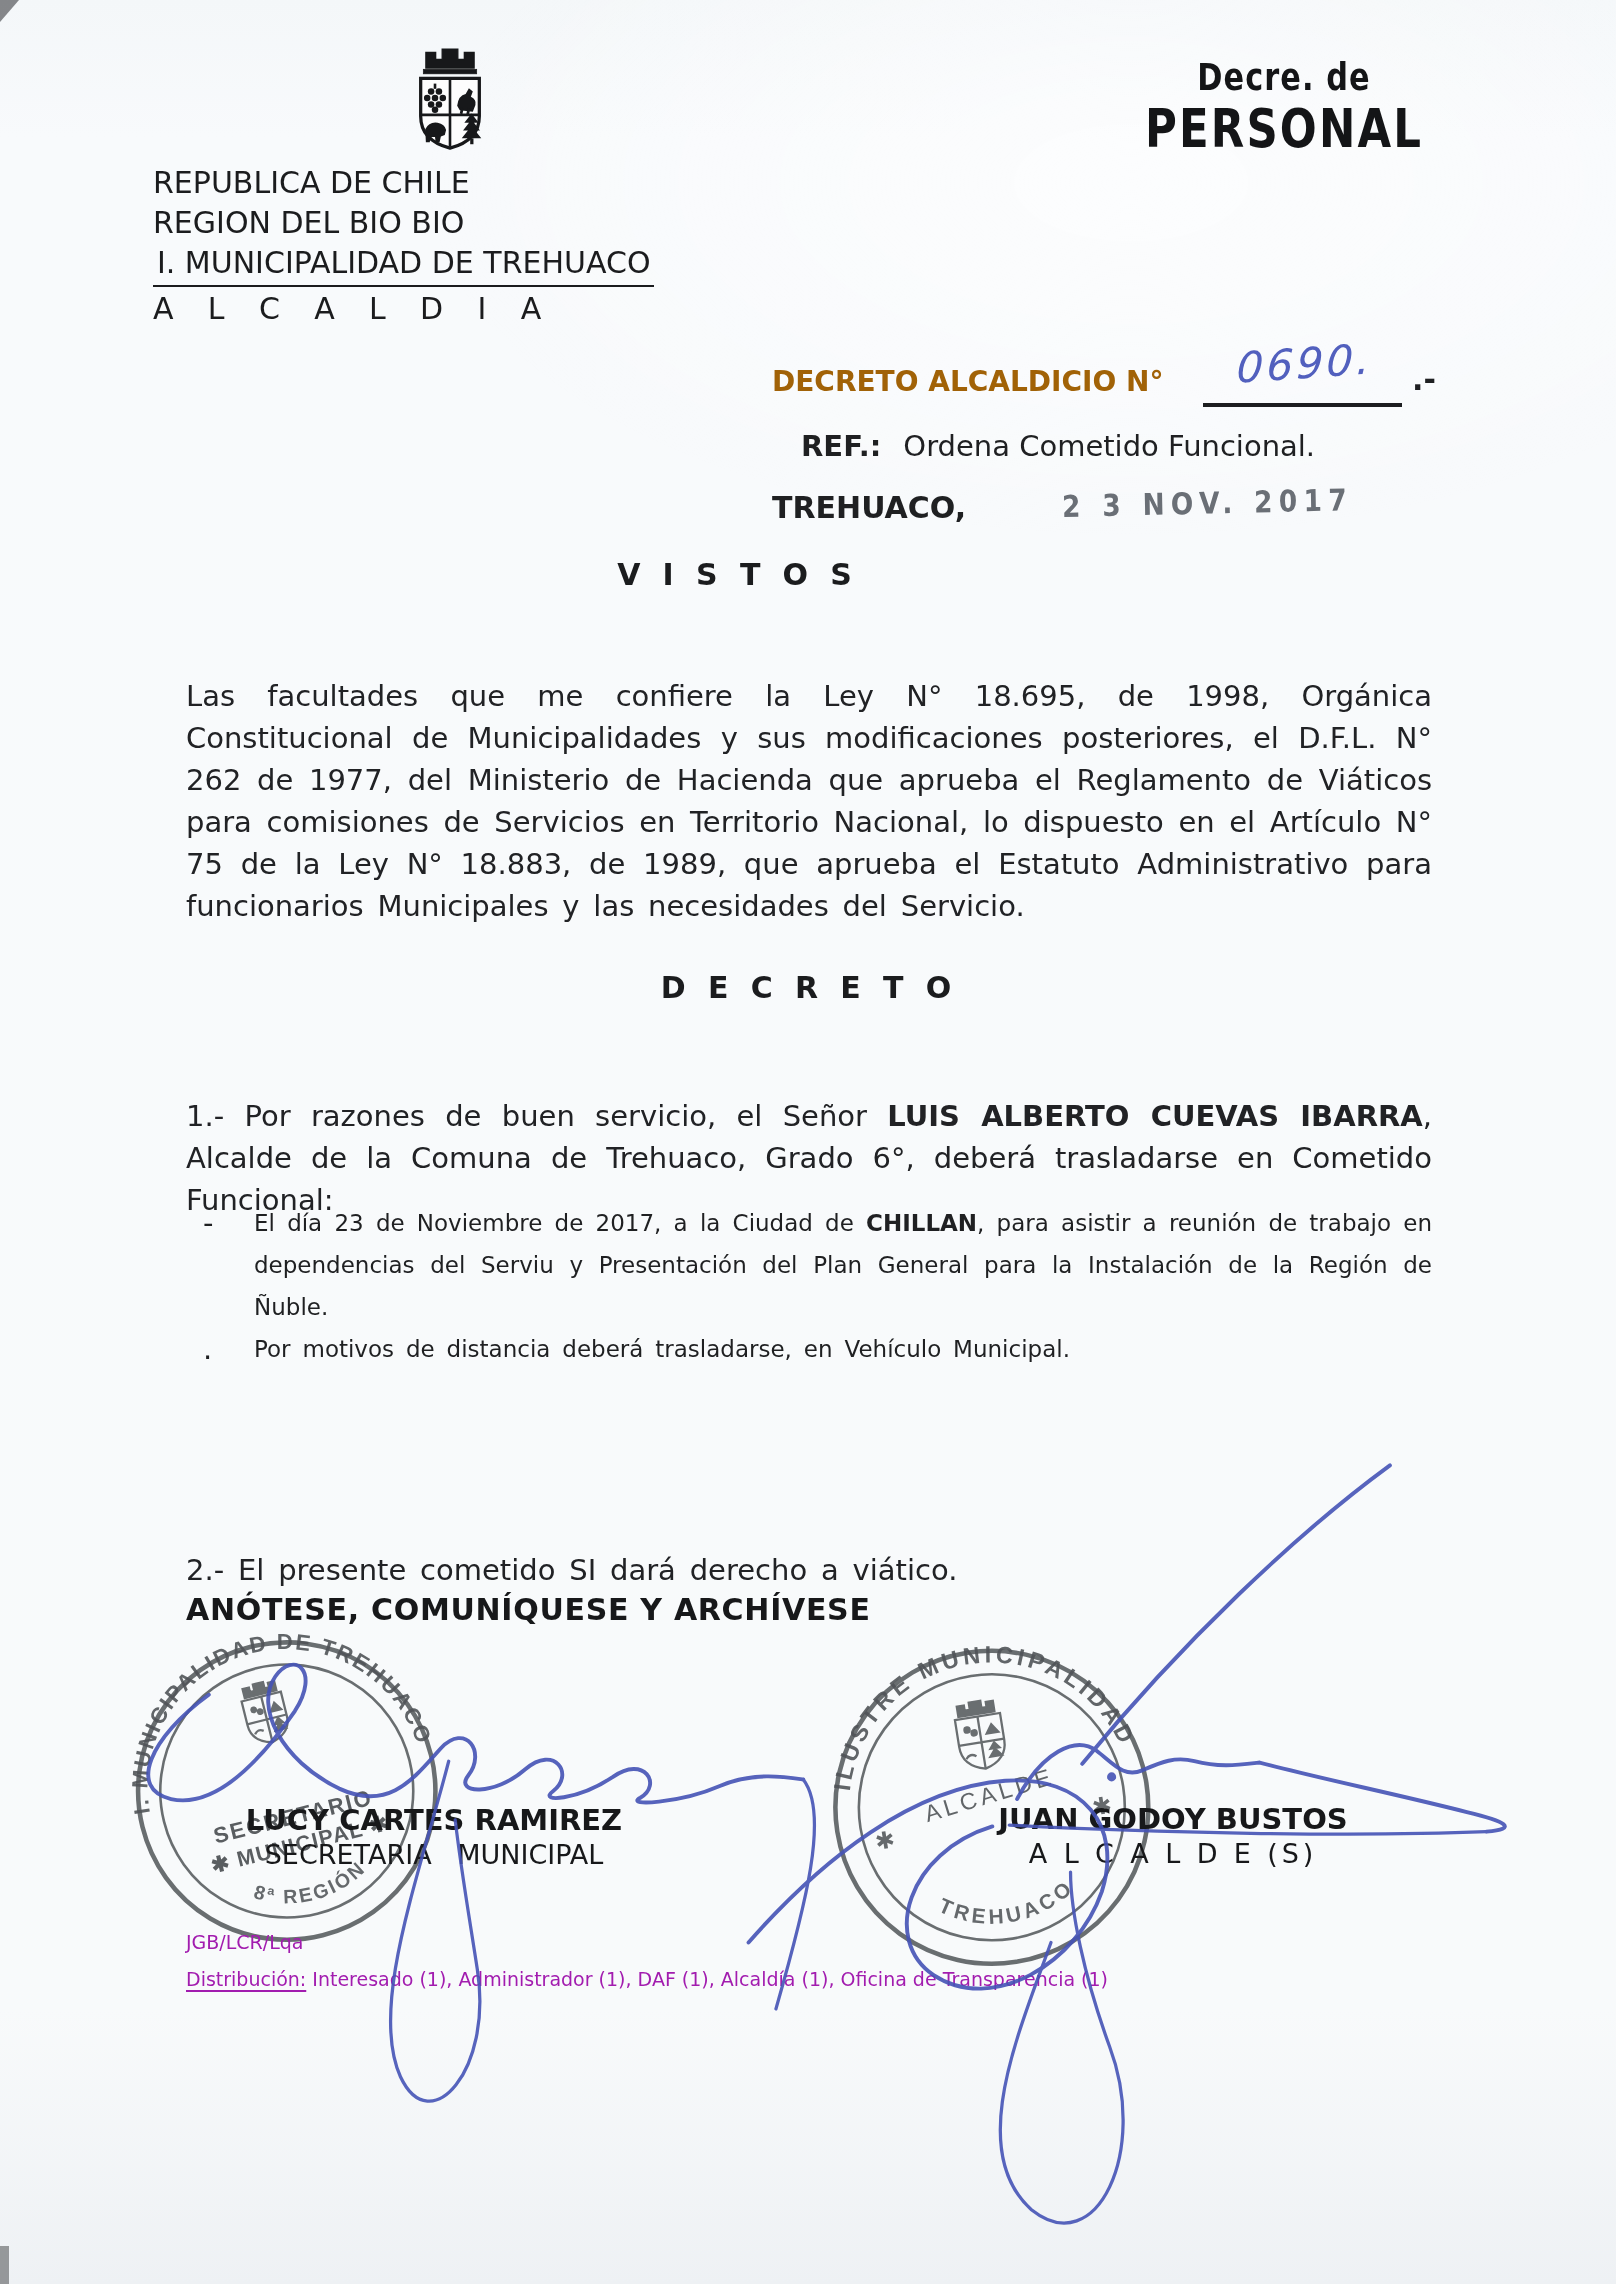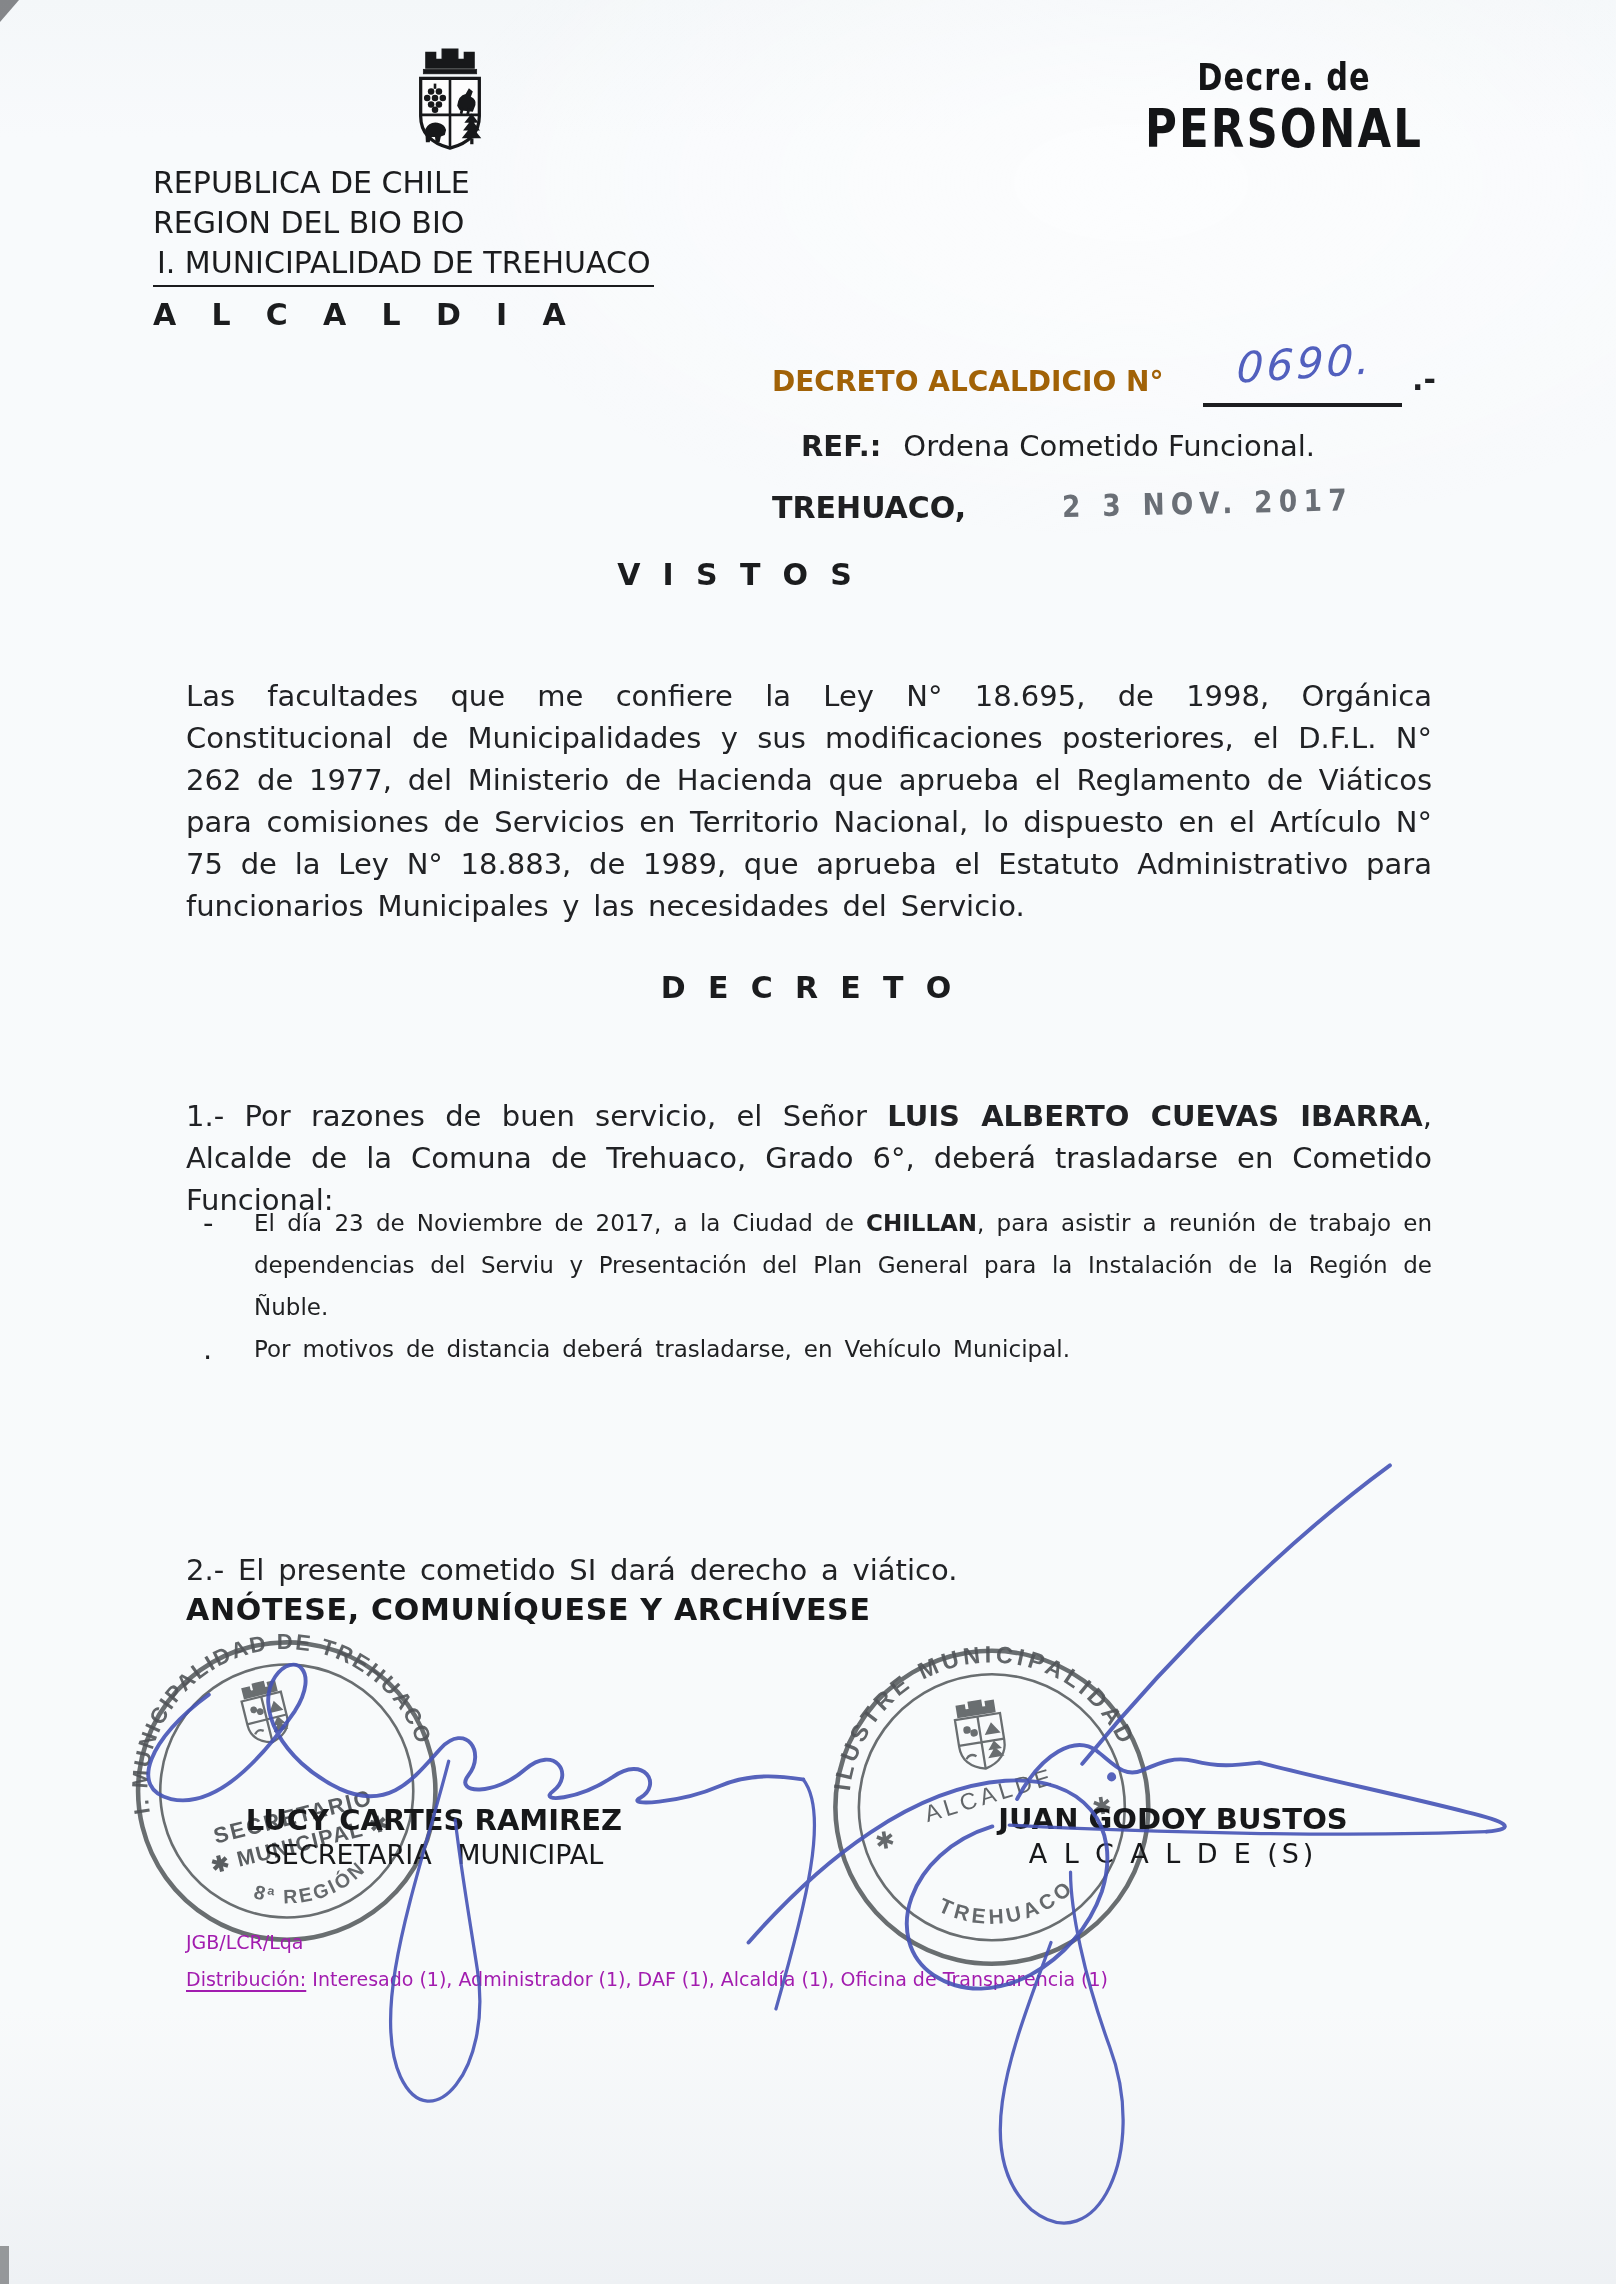--- a/index.html
+++ b/index.html
@@ -14,21 +14,21 @@
 
   
   .corner-tl{left:0;top:0;width:0;height:0;border-top:22px solid rgba(40,42,45,.55);border-right:19.6px solid transparent;}
   .corner-bl{left:0;top:2246px;width:9px;height:38px;background:rgba(40,42,45,.45);}
 
   
   #header{left:153px;top:38px;width:593px;text-align:left;}
   #header .crest{display:block;margin:0 auto 9px auto;}
   .h-line{font-size:30px;line-height:40px;color:#1b1c1e;}
   .h-underline{display:inline-block;border-bottom:2.6px solid #1b1c1e;padding:0 3.9px 2px 3.9px;}
-  .h-spaced{letter-spacing:12.4px;margin-top:8px;font-weight:bold;}
+  .h-spaced{letter-spacing:12.4px;margin-top:2px;}
 
   
   #personal{left:1095px;top:57px;width:378px;text-align:center;color:#141517;
             transform:scaleX(.82);transform-origin:center top;}
   #personal .p1{font-size:37px;font-weight:bold;letter-spacing:1.3px;line-height:42px;}
   #personal .p2{font-size:53px;font-weight:bold;letter-spacing:2.6px;line-height:59px;}
   #decree-line{left:772px;top:365px;font-size:28px;font-weight:bold;color:#a16207;}
   #decree-number{left:1207px;top:339px;width:196px;text-align:center;
      font-style:italic;font-size:42px;letter-spacing:3.3px;color:#4a58bb;
      transform:rotate(-4deg) skewX(-7deg);opacity:.95;}

